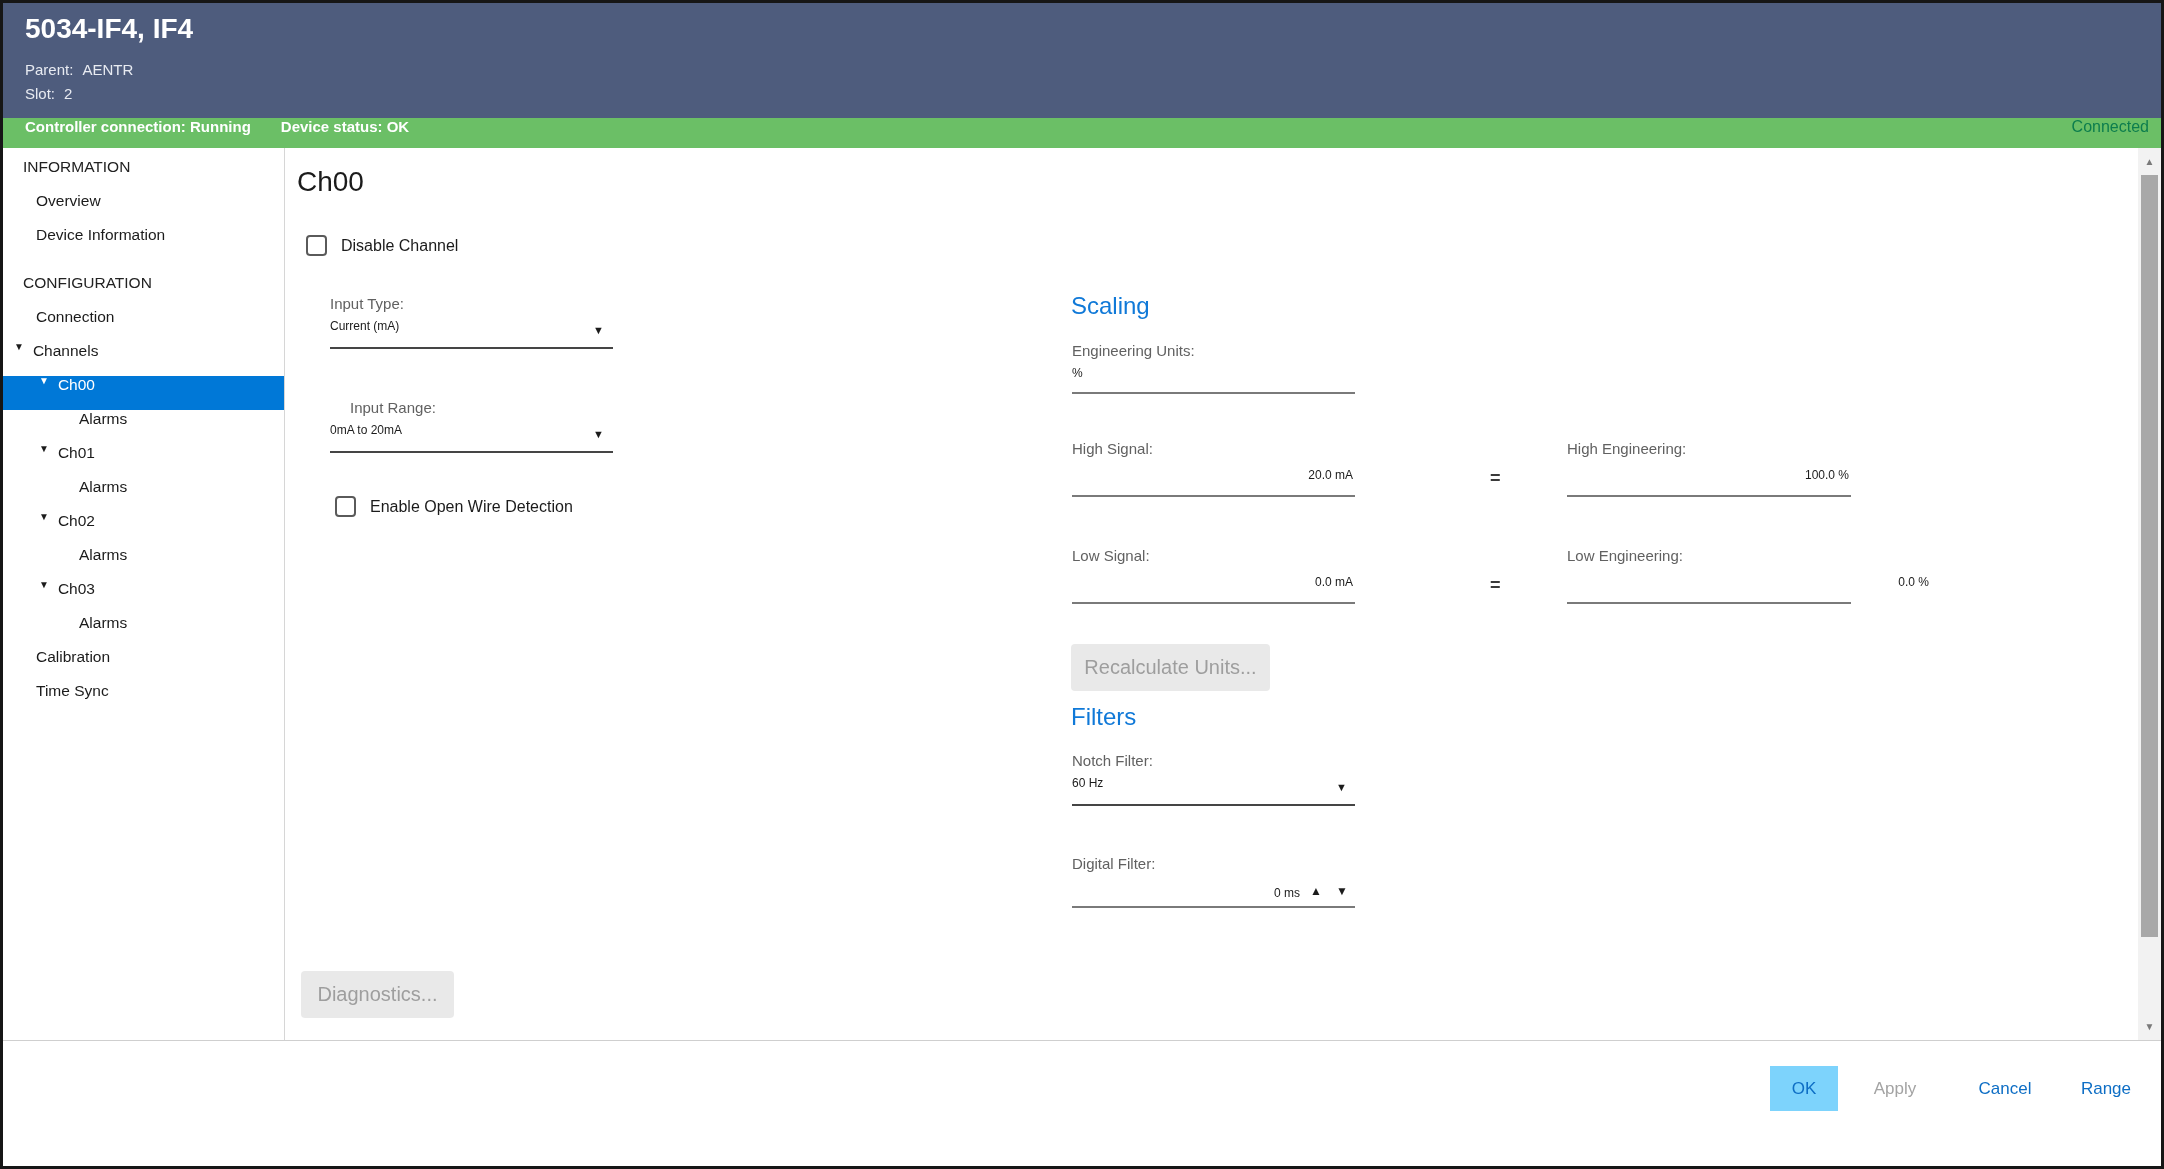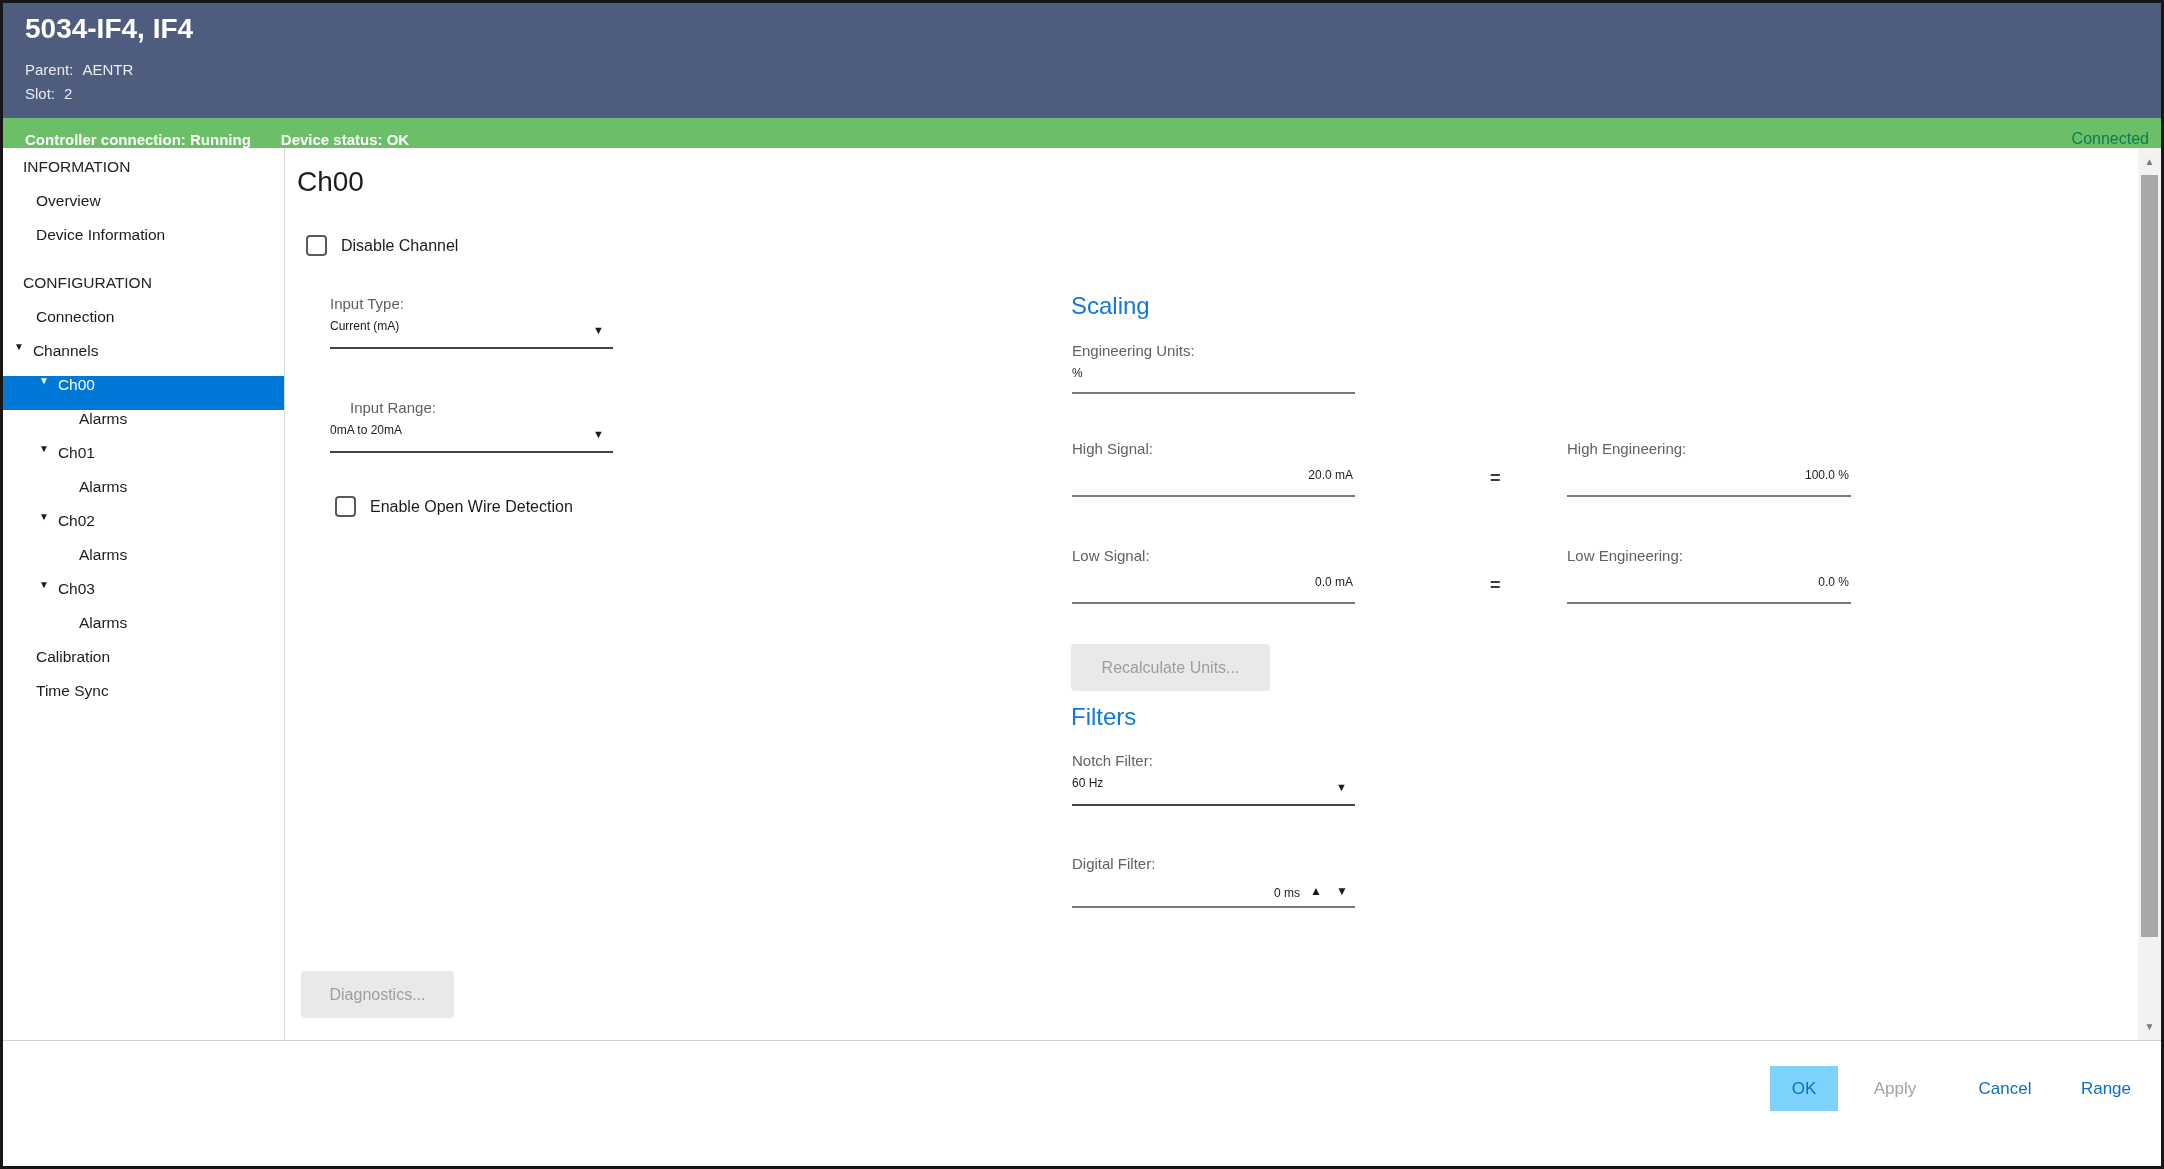--- a/index.html
+++ b/index.html
@@ -8,21 +8,21 @@
   .frame{position:absolute;inset:0;border:3px solid #161616;pointer-events:none;z-index:99;}
 
   
   .hdr{position:absolute;left:3px;top:3px;right:3px;height:115px;background:#4e5c7d;}
   .hdr-title{position:absolute;left:22px;top:10px;font-size:28px;font-weight:bold;color:#fff;}
   .hdr-line{position:absolute;left:22px;font-size:15px;color:#e8ebf2;}
   .hdr-line .v{margin-left:9px;}
 
   
   .sbar{position:absolute;left:3px;top:118px;right:3px;height:30px;background:#6bbf66;
-        display:flex;align-items:flex-end;}
+        display:flex;align-items:flex-start;}
   .sbar .st{color:#fff;font-weight:bold;font-size:15px;margin-left:22px;}
   .sbar .st2{margin-left:30px;}
   .sbar .conn{position:absolute;right:12px;color:#0c7d4d;font-weight:normal;font-size:16px;}
 
   
   .side{position:absolute;left:3px;top:148px;width:281px;bottom:129px;background:#fff;padding-top:10px;}
   .vdiv{position:absolute;left:284px;top:148px;height:892px;width:1px;background:#d6d6d6;}
   .nav-row{height:34px;display:flex;font-size:15.5px;color:#1b1b1b;cursor:default;}
   .nav-hdr{padding-left:20px;color:#222;}
   .ind1{padding-left:33px;}
@@ -39,21 +39,21 @@
   .val{position:absolute;font-size:12px;color:#1b1b1b;white-space:nowrap;}
   .uline{position:absolute;height:0;border-bottom:2px solid #454545;}
   .uline.gray{border-bottom:2px solid #7a7a7a;}
   .dd-arrow{position:absolute;font-size:11px;color:#1b1b1b;}
   .cb{position:absolute;width:21px;height:21px;border:2px solid #5a5a5a;border-radius:4px;background:#fff;box-sizing:border-box;}
   .cb-lbl{position:absolute;font-size:16px;color:#1b1b1b;white-space:nowrap;}
   .sec-hdr{position:absolute;font-size:24px;color:#1079d8;white-space:nowrap;}
   .num{text-align:right;}
   .eq{position:absolute;font-size:18px;font-weight:bold;color:#3a3a3a;}
   .btn-dis{position:absolute;background:#e9e9e9;border:none;border-radius:4px;
-           color:#9e9e9e;font-size:16px;font-family:inherit;}
+           color:#9e9e9e;font-size:20px;font-family:inherit;}
   .spin{position:absolute;font-size:12px;color:#1b1b1b;}
 
   
   .sb-track{position:absolute;left:2138px;top:148px;width:23px;height:892px;background:#f2f2f2;}
   .sb-arrow{position:absolute;left:0;width:23px;text-align:center;font-size:10px;color:#7a7a7a;}
   .sb-thumb{position:absolute;left:3px;width:17px;top:27px;height:762px;background:#a8a8a8;}
 
   
   .hdiv{position:absolute;left:3px;top:1040px;width:2158px;height:1px;background:#cfcfcf;}
   .foot-btn{position:absolute;top:1066px;height:45px;border:none;background:transparent;
@@ -169,21 +169,21 @@
 <div class="eq" style="left:1490px;top:468px;">=</div>
 <div class="lbl" style="left:1567px;top:440px;">High Engineering:</div>
 <div class="val num" style="left:1567px;top:468px;width:282px;">100.0 %</div>
 <div class="uline gray" style="left:1567px;top:495px;width:284px;"></div>
 
 <div class="lbl" style="left:1072px;top:547px;">Low Signal:</div>
 <div class="val num" style="left:1072px;top:575px;width:281px;">0.0 mA</div>
 <div class="uline gray" style="left:1072px;top:602px;width:283px;"></div>
 <div class="eq" style="left:1490px;top:575px;">=</div>
 <div class="lbl" style="left:1567px;top:547px;">Low Engineering:</div>
-<div class="val num" style="left:1567px;top:575px;width:282px;">0.0 %</div>
+<div class="val num" style="left:1647px;top:575px;width:282px;">0.0 %</div>
 <div class="uline gray" style="left:1567px;top:602px;width:284px;"></div>
 
 <button class="btn-dis" style="left:1071px;top:644px;width:199px;height:47px;">Recalculate Units...</button>
 
 <div class="sec-hdr" style="left:1071px;top:703px;">Filters</div>
 
 <div class="lbl" style="left:1072px;top:752px;">Notch Filter:</div>
 <div class="val" style="left:1072px;top:776px;">60 Hz</div>
 <div class="dd-arrow" style="left:1336px;top:781px;">▼</div>
 <div class="uline" style="left:1072px;top:804px;width:283px;"></div>

